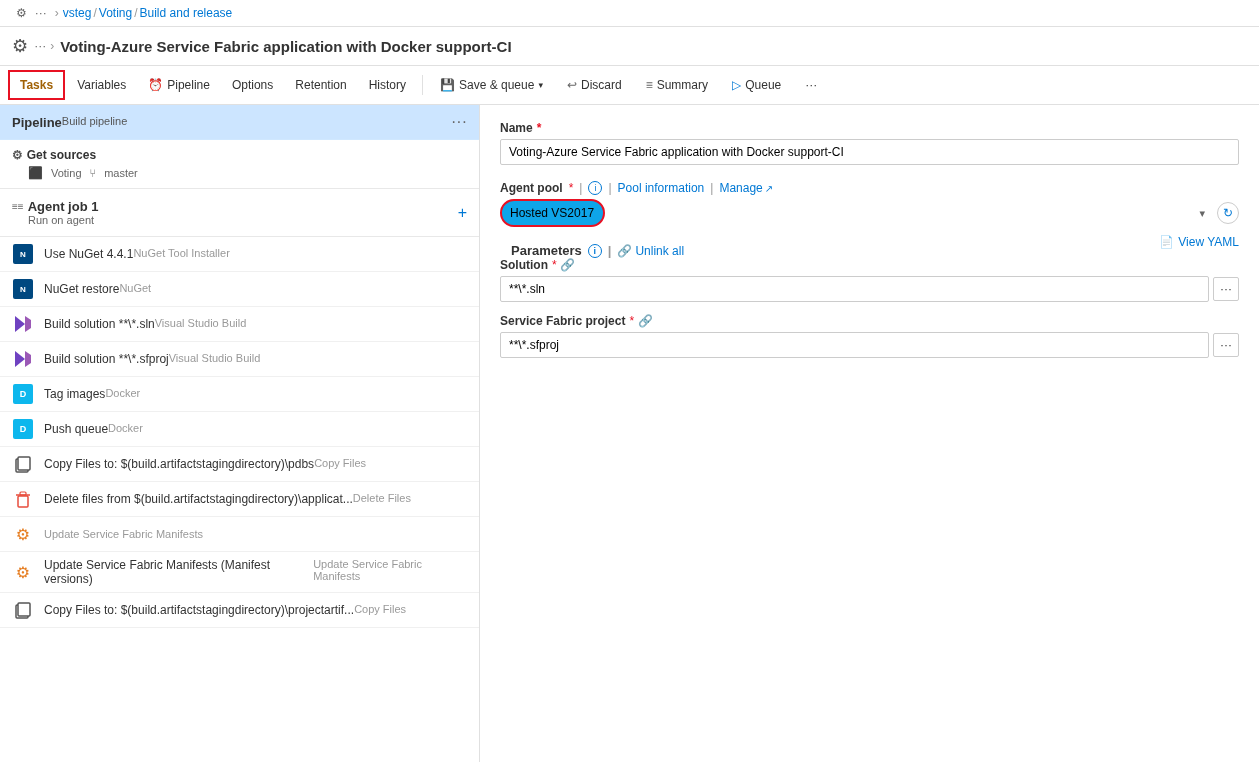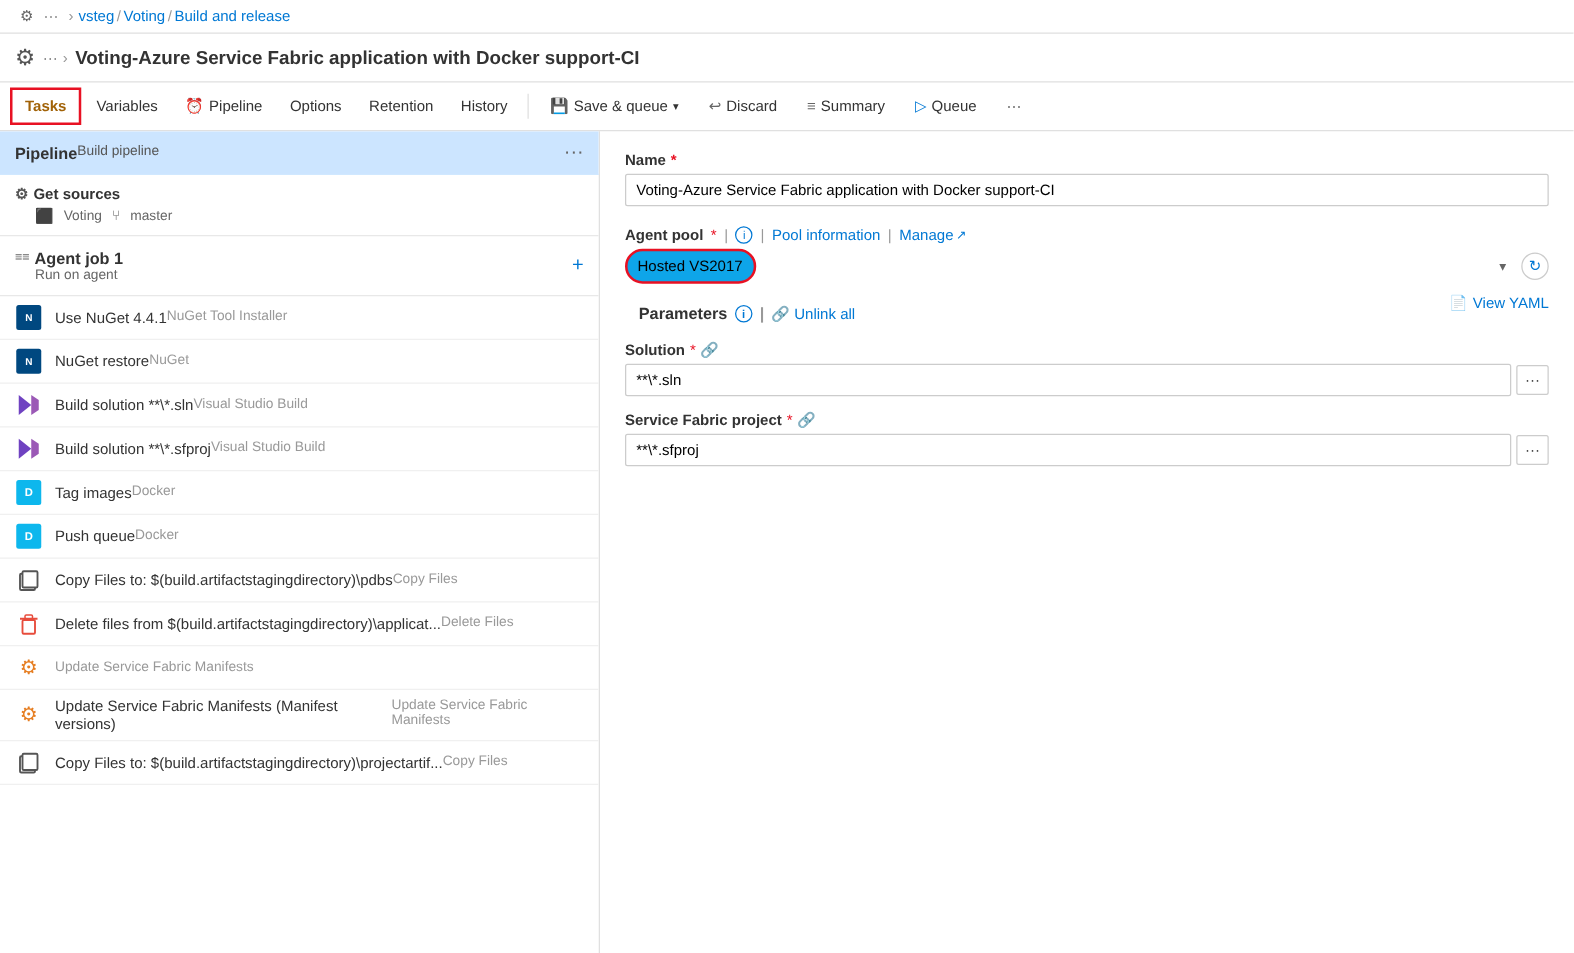--- a/index.html
+++ b/index.html
@@ -50,21 +50,21 @@
     .field-label { font-size: 12px; font-weight: 600; margin-bottom: 4px; display: flex; align-items: center; gap: 4px; }
     .required { color: #e81123; }
     .field-input { width: 100%; padding: 5px 8px; font-size: 12px; border: 1px solid #ccc; border-radius: 2px; outline: none; }
     .agent-pool-row { display: flex; align-items: center; gap: 6px; margin-bottom: 4px; font-size: 12px; }
     .agent-pool-row a { color: #0078d4; text-decoration: none; }
     .pipe-char { color: #999; }
     .agent-pool-select-row { display: flex; align-items: center; gap: 4px; }
     .agent-pool-select { flex: 1; padding: 5px 8px; font-size: 12px; border: 2px solid #e81123; border-radius: 14px; outline: none; appearance: none; background: #0ea5e9; }
     .refresh-btn { width: 22px; height: 22px; border: 1px solid #ccc; border-radius: 50%; display: flex; align-items: center; justify-content: center; cursor: pointer; color: #0078d4; font-size: 12px; background: white; }
 
-    .params-header { display: flex; align-items: center; gap: 6px; margin-bottom: 15px; font-size: 13px; font-weight: 600; padding-left: 11px; }
+    .params-header { display: flex; align-items: center; gap: 6px; margin-bottom: 0; font-size: 13px; font-weight: 600; padding-left: 11px; }
     .unlink-all { color: #0078d4; font-size: 12px; cursor: pointer; display: flex; align-items: center; gap: 3px; }
     .link-icon { color: #0078d4; font-size: 12px; cursor: pointer; }
     .field-input-row { display: flex; align-items: center; gap: 4px; }
     .field-input-row .field-input { flex: 1; }
     .ellipsis-btn { padding: 4px 6px; border: 1px solid #ccc; background: white; cursor: pointer; font-size: 12px; color: #333; border-radius: 2px; }
 
     .view-yaml-btn { position: absolute; right: 20px; top: 130px; display: flex; align-items: center; gap: 4px; color: #0078d4; cursor: pointer; font-size: 12px; border: none; background: none; }
 
     .info-icon { width: 14px; height: 14px; border-radius: 50%; border: 1px solid #0078d4; display: inline-flex; align-items: center; justify-content: center; color: #0078d4; font-size: 9px; cursor: pointer; }
 

